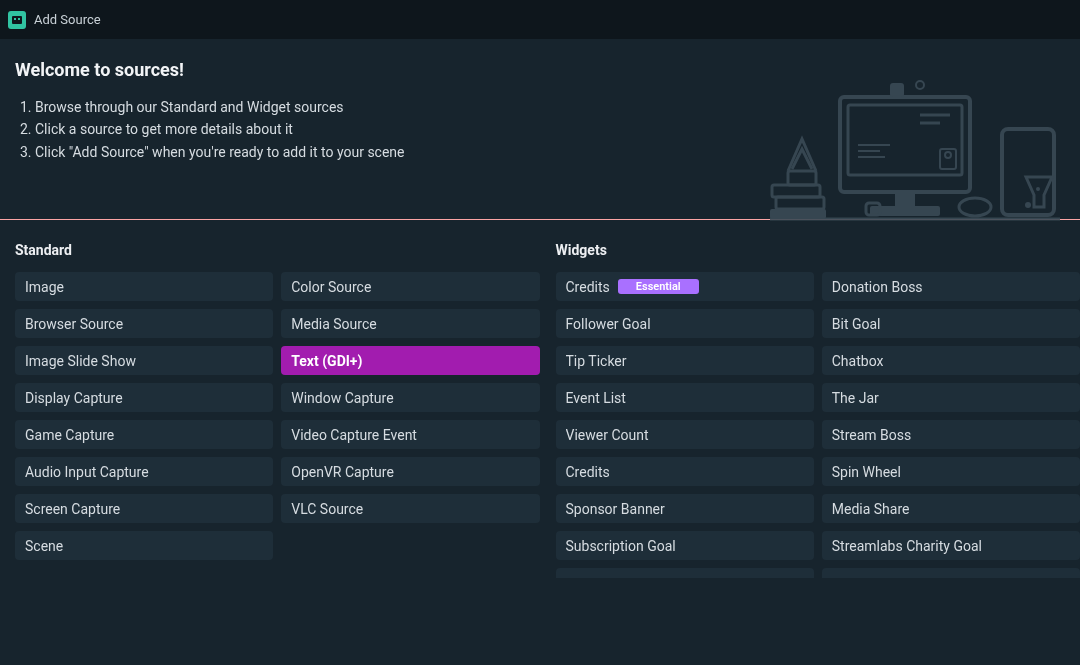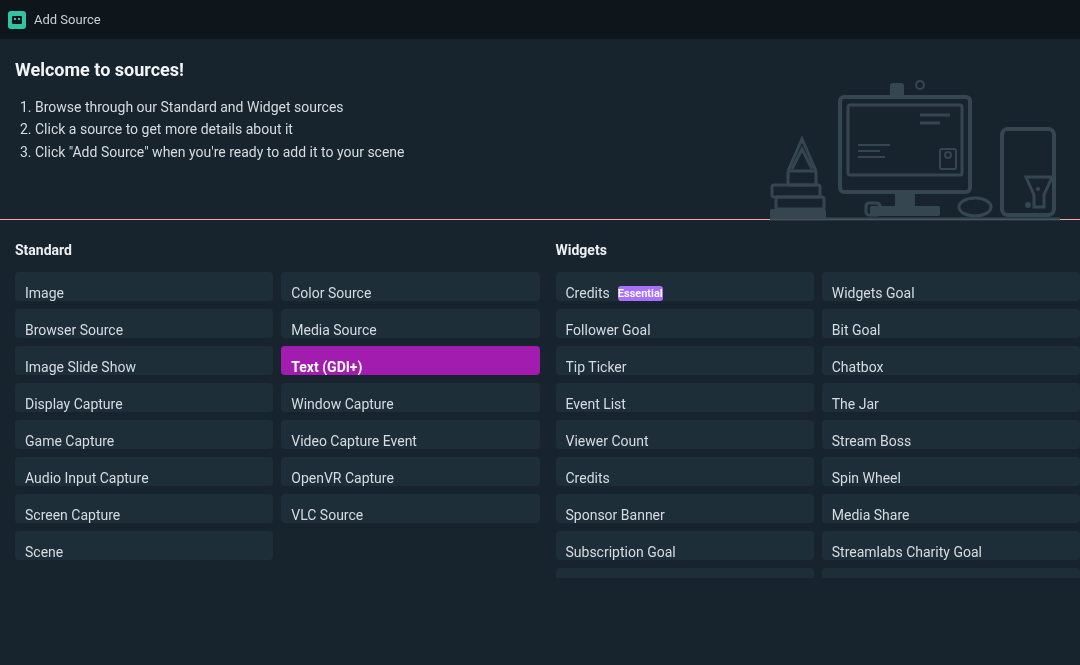--- a/index.html
+++ b/index.html
@@ -87,41 +87,41 @@
     display: grid;
     grid-template-columns: 1fr 1fr;
     gap: 8px;
   }
 
   .tile {
     background: #1E2E39;
     border-radius: 4px;
     height: 29px;
     display: flex;
-    align-items: flex-end;
+    align-items: center;
     padding: 0 10px;
     color: #D6DCE1;
     font-size: 14px;
     cursor: pointer;
     white-space: nowrap;
     overflow: hidden;
   }
   .tile.selected {
     background: #a21caf;
     color: #FFFFFF;
     font-weight: 700;
   }
   .tile .label { overflow: hidden; text-overflow: ellipsis; }
 
   .badge {
     margin-left: 8px;
     background: #A970FF;
     color: #FFFFFF;
     font-size: 11px;
-    padding: 1px 0;
+    padding: 1px 18px;
     border-radius: 3px;
     font-weight: 600;
   }
 
   
   .partial {
     height: 10px;
     margin-top: 8px;
     background: #1E2E39;
     border-radius: 4px 4px 0 0;
@@ -248,21 +248,21 @@
 
   <div class="col widgets">
     <div class="section-title">Widgets</div>
     <div class="widgets-wrap">
       <div class="grid" id="widgets-grid">
           <div class="tile">
             <span class="label">Credits</span>
             <span class="badge">Essential</span>
           </div>
           <div class="tile">
-            <span class="label">Widgets Goal</span>
+            <span class="label">Donation Boss</span>
           </div>
           <div class="tile">
             <span class="label">Follower Goal</span>
           </div>
           <div class="tile">
             <span class="label">Bit Goal</span>
           </div>
           <div class="tile">
             <span class="label">Tip Ticker</span>
           </div>

